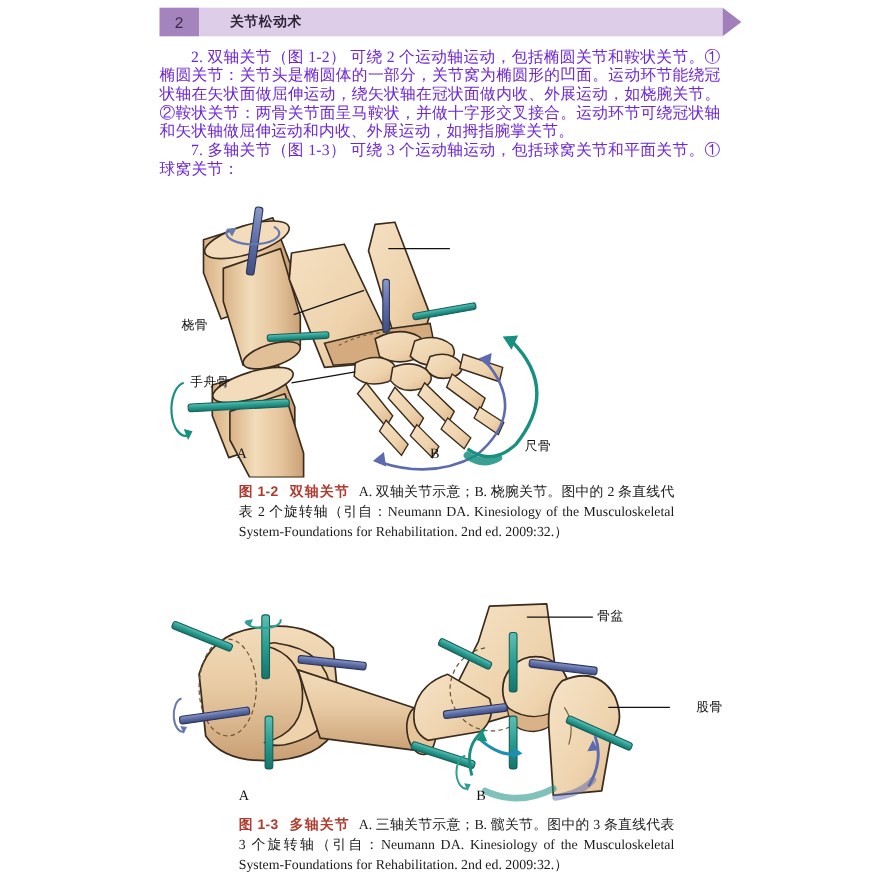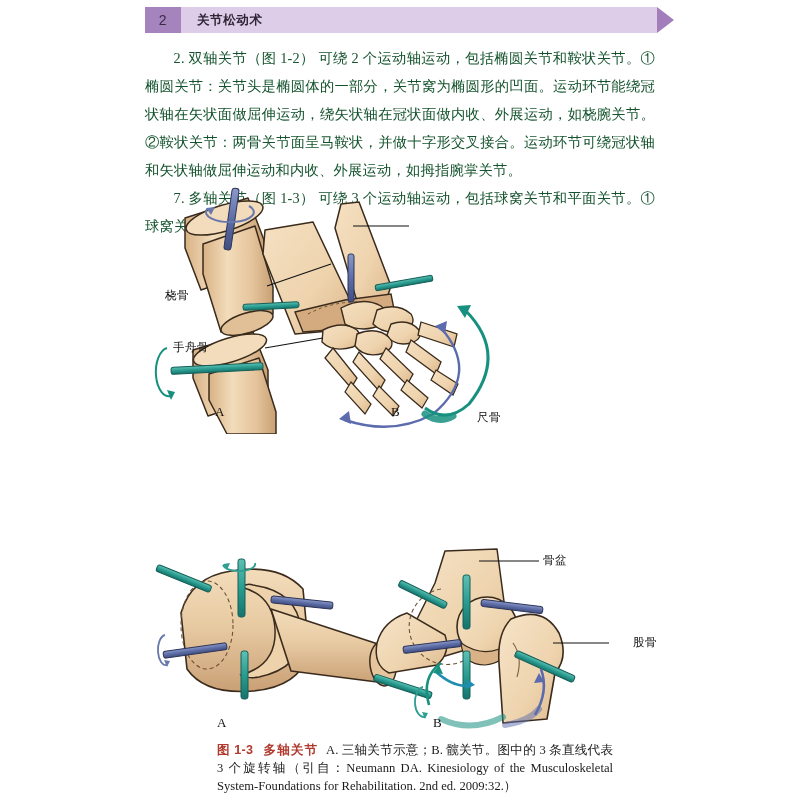--- a/index.html
+++ b/index.html
@@ -41,43 +41,43 @@
     background: #ddcde8;
     display: flex;
     align-items: center;
     position: relative;
   }
   .header-title {
     font-family: "Liberation Sans", sans-serif;
     font-weight: bold;
     font-size: 12.5px;
     color: #2e2436;
-    padding-left: 16px;
+    padding-left: 28px;
     letter-spacing: .6px;
   }
   .header-arrow {
     position: absolute;
     left: 100%;
     top: 0;
     width: 0;
     height: 0;
     border-top: 13px solid transparent;
     border-bottom: 13px solid transparent;
     border-left: 17px solid #a27fba;
   }
 
   
   .body-text {
     position: absolute;
     left: 145px;
     top: 44px;
     width: 510px;
     font-size: 14.3px;
-    line-height: 28px;
-    color: #14532d;
+    line-height: 17px;
+    color: #6d28d9;
     text-align: justify;
     text-justify: inter-ideograph;
     letter-spacing: .2px;
   }
   .body-text p {
     margin: 0;
     text-indent: 2em;
   }
 
   
@@ -249,27 +249,30 @@
         <path d="M320,128 q44,44 4,94 q-22,20 -44,4" fill="none" stroke="#17907f" stroke-width="3"></path>
         <path d="M320,136 l-8,-12 l14,-1 z" fill="#17907f"></path>
         <path d="M280,232 q14,10 28,2" fill="none" stroke="#17907f" stroke-width="7" stroke-linecap="round" opacity=".85"></path>
 
         <line x1="208" y1="44" x2="264" y2="44" stroke="#111" stroke-width="1.1"></line>
         <line x1="122" y1="104" x2="186" y2="82" stroke="#111" stroke-width="1.1"></line>
         <line x1="178" y1="156" x2="120" y2="166" stroke="#111" stroke-width="1.1"></line>
       </g>
     </svg>
 
-    <span class="art-label" style="left:332px; top:216px;margin-top:12px;">尺骨</span>
+    <span class="art-label" style="left:332px; top:216px;">尺骨</span>
     <span class="art-label" style="left:20px; top:106px;">桡骨</span>
     <span class="art-label" style="left:8px; top:158px;margin-left:20px;">手舟骨</span>
     <span class="panel-letter" style="left:70px; top:222px;">A</span>
     <span class="panel-letter" style="left:246px; top:222px;">B</span>
   </div>
 
+  <div class="figure-caption">
+    <span class="caption-tag">图 1-2</span><span class="caption-name">双轴关节</span><span class="caption-body">A. 双轴关节示意；B. 桡腕关节。图中的 2 条直线代表 2 个旋转轴（引自：Neumann DA. Kinesiology of the Musculoskeletal System-Foundations for Rehabilitation. 2nd ed. 2009:32.）</span>
+  </div>
 </div>
 
 <div class="figure" id="figure-1-3">
   <div class="figure-art">
     <svg width="512" height="190" viewBox="0 0 512 190">
       <defs>
         <linearGradient id="boneCyl2" x1="0" y1="0" x2="0" y2="1">
           <stop offset="0%" stop-color="#f3dcbb"></stop>
           <stop offset="45%" stop-color="#e8cba3"></stop>
           <stop offset="100%" stop-color="#caa076"></stop>

